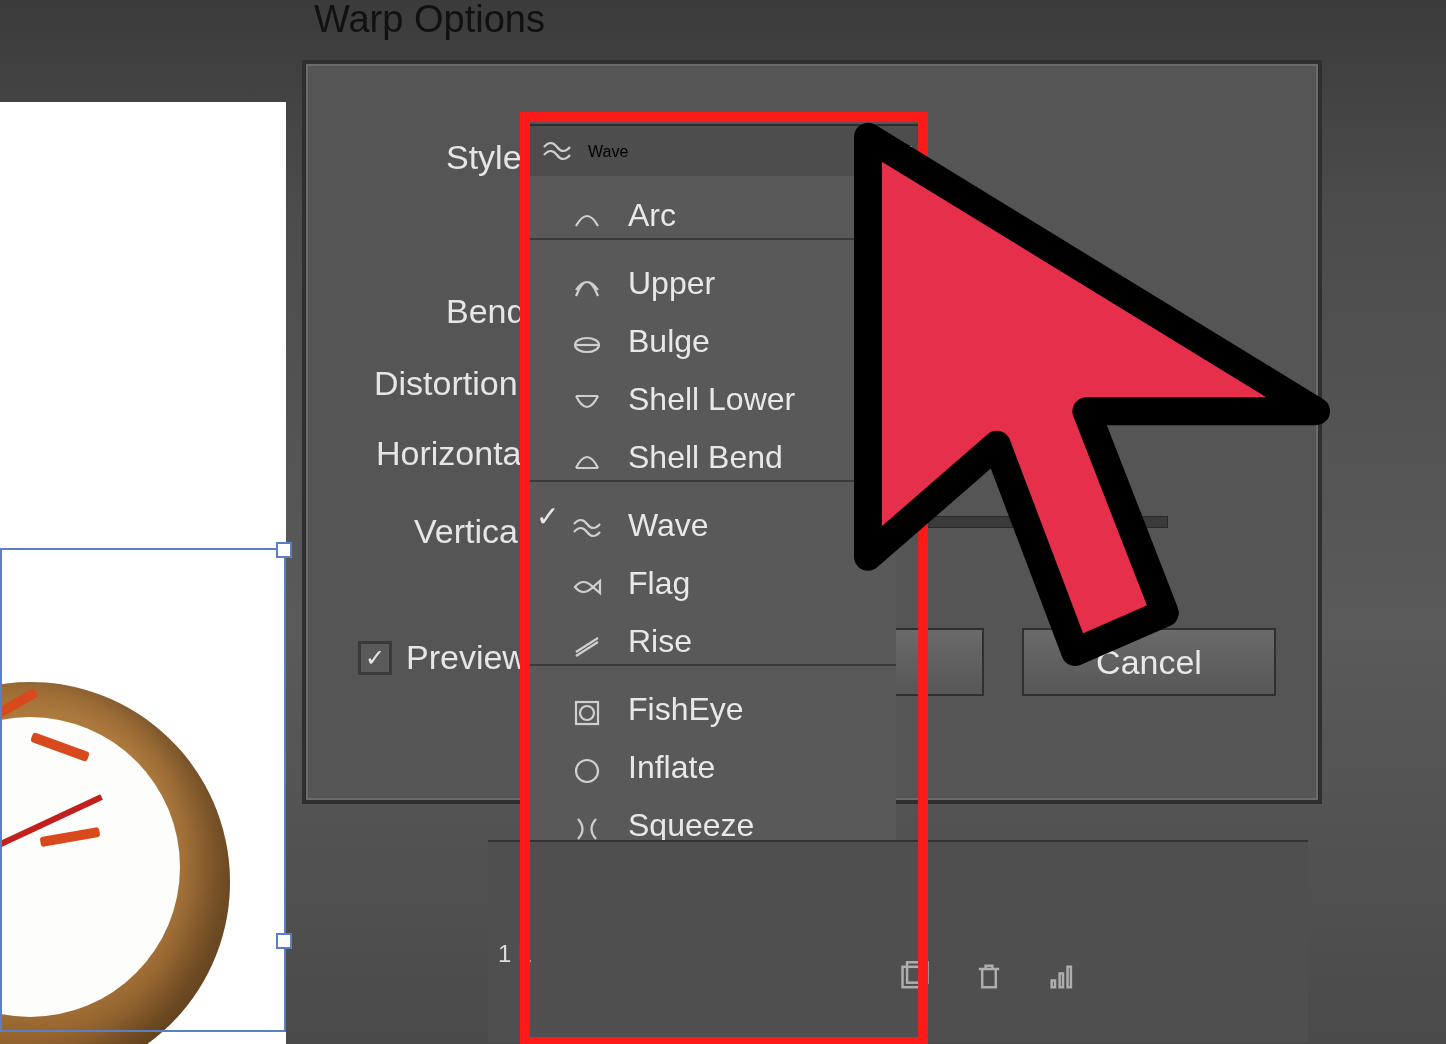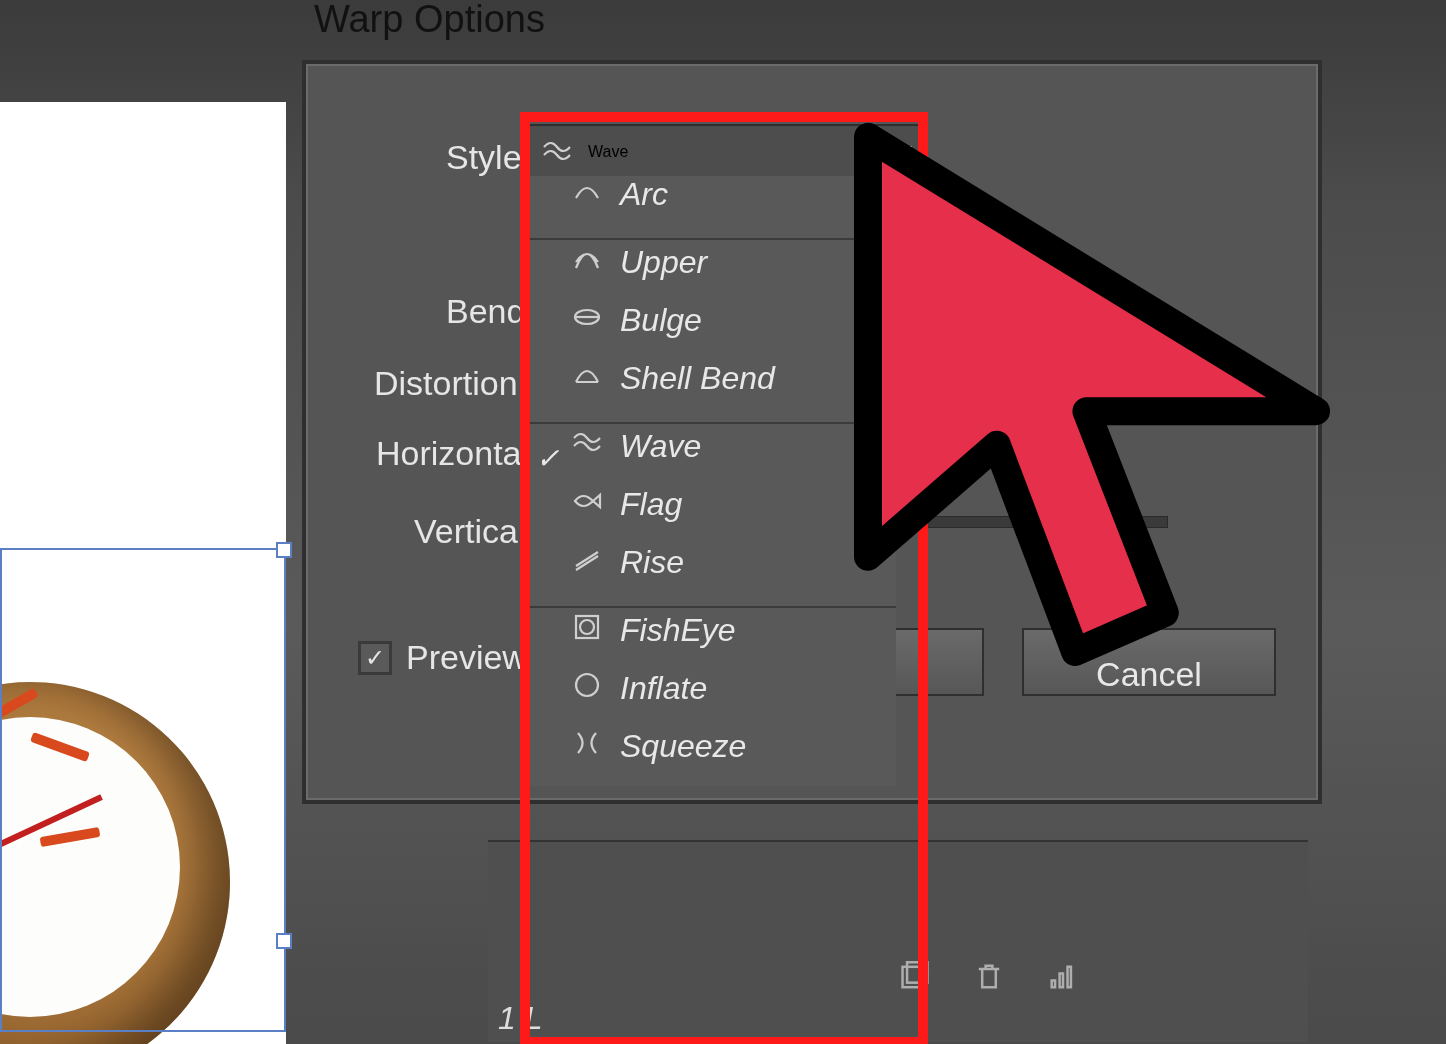--- a/index.html
+++ b/index.html
@@ -101,21 +101,21 @@
     display:flex; align-items:center; justify-content:center; color:#e6e6e6; font-size:24px;
   }
   .btn {
     position:absolute; height:64px; width:250px;
     background: linear-gradient(#6a6a6a,#575757);
     border: 2px solid #2f2f2f;
     color:#e8e8e8; font-size:34px;
     display:flex; align-items:center; justify-content:center;
   }
   .btn.ok     { left: 424px; top: 564px; }
-  .btn.cancel { left: 716px; top: 564px; align-items: flex-end; }
+  .btn.cancel { left: 716px; top: 564px; }
   .slider-track {
     position:absolute; height:10px; background:#3a3a3a; border:1px solid #2a2a2a;
   }
   .slider-thumb {
     position:absolute; width:0; height:0;
     border-left:14px solid transparent; border-right:14px solid transparent;
     border-top:22px solid #c8c8c8;
   }
   .slider1 { left: 560px; top: 236px; width: 280px; }
   .slider1t{ left: 690px; top: 214px; }
@@ -133,25 +133,24 @@
     position:absolute; right:10px; top:20px;
     width:0;height:0;border-left:10px solid transparent;border-right:10px solid transparent;border-top:12px solid #cfcfcf;
   }
   .menu {
     position:absolute; left: 222px; top: 112px;
     width: 368px;
     background:#595959;
   }
   .menu .group-sep { height:2px; background:#3b3b3b; margin:4px 0; }
   .menu-item {
-    display:flex; align-items:flex-start; gap:18px;
+    display:flex; align-items:flex-end; gap:26px;
     height:58px; padding:0 14px 0 44px;
     color:#e8e8e8; font-size:32px;
     position:relative;
-    font-style:italic;
   }
   .menu-item .check {
     position:absolute; left:8px; top:14px; font-size:28px; color:#e8e8e8;
   }
   .icon {
     width:30px; height:30px; flex:0 0 30px;
     display:flex; align-items:center; justify-content:center;
   }
   .icon svg { width:30px; height:30px; }
   .icon svg * { fill:none; stroke:#cfcfcf; stroke-width:2.2; }
@@ -176,22 +175,22 @@
     position:absolute; left: 872px; top: 150px;
     width: 24px; height: 34px;
   }
   .mini-cursor svg{ width:100%; height:100%; }
   
   .bottom-panel {
     position:absolute; left: 488px; top: 840px; width:820px; height:200px;
     background:#4f4f4f; border-top:2px solid #333;
   }
   .status {
-    position:absolute; left: 498px; top: 1000px;
-    color:#ddd; font-size:32px;font-style:italic;
+    position:absolute; left: 498px; top: 940px;
+    color:#ddd; font-size:24px;
   }
   .status-icons {
     position:absolute; left: 898px; top: 960px;
     display:flex; gap:40px;
   }
   .sicon { width:34px; height:34px; }
   .sicon svg{width:100%;height:100%;}
   .sicon svg *{fill:none;stroke:#aeaeae;stroke-width:2.2;}
 </style>
 </head>
@@ -273,20 +272,28 @@
             <svg viewBox="0 0 30 30">
               <ellipse cx="15" cy="15" rx="12" ry="7"></ellipse>
               <line x1="3" y1="15" x2="27" y2="15"></line>
             </svg>
           </span>
           <span>Bulge</span>
         </div>
         <div class="menu-item">
           <span class="icon">
             <svg viewBox="0 0 30 30">
+              <path d="M4 8 L26 8 M4 8 Q15 30 26 8"></path>
+            </svg>
+          </span>
+          <span>Shell Lower</span>
+        </div>
+        <div class="menu-item">
+          <span class="icon">
+            <svg viewBox="0 0 30 30">
               <path d="M4 22 L26 22 M4 22 Q15 0 26 22"></path>
             </svg>
           </span>
           <span>Shell Bend</span>
         </div>
         <div class="group-sep"></div>
         <div class="menu-item">
           <span class="check">✓</span>
           <span class="icon">
             <svg viewBox="0 0 30 30">

